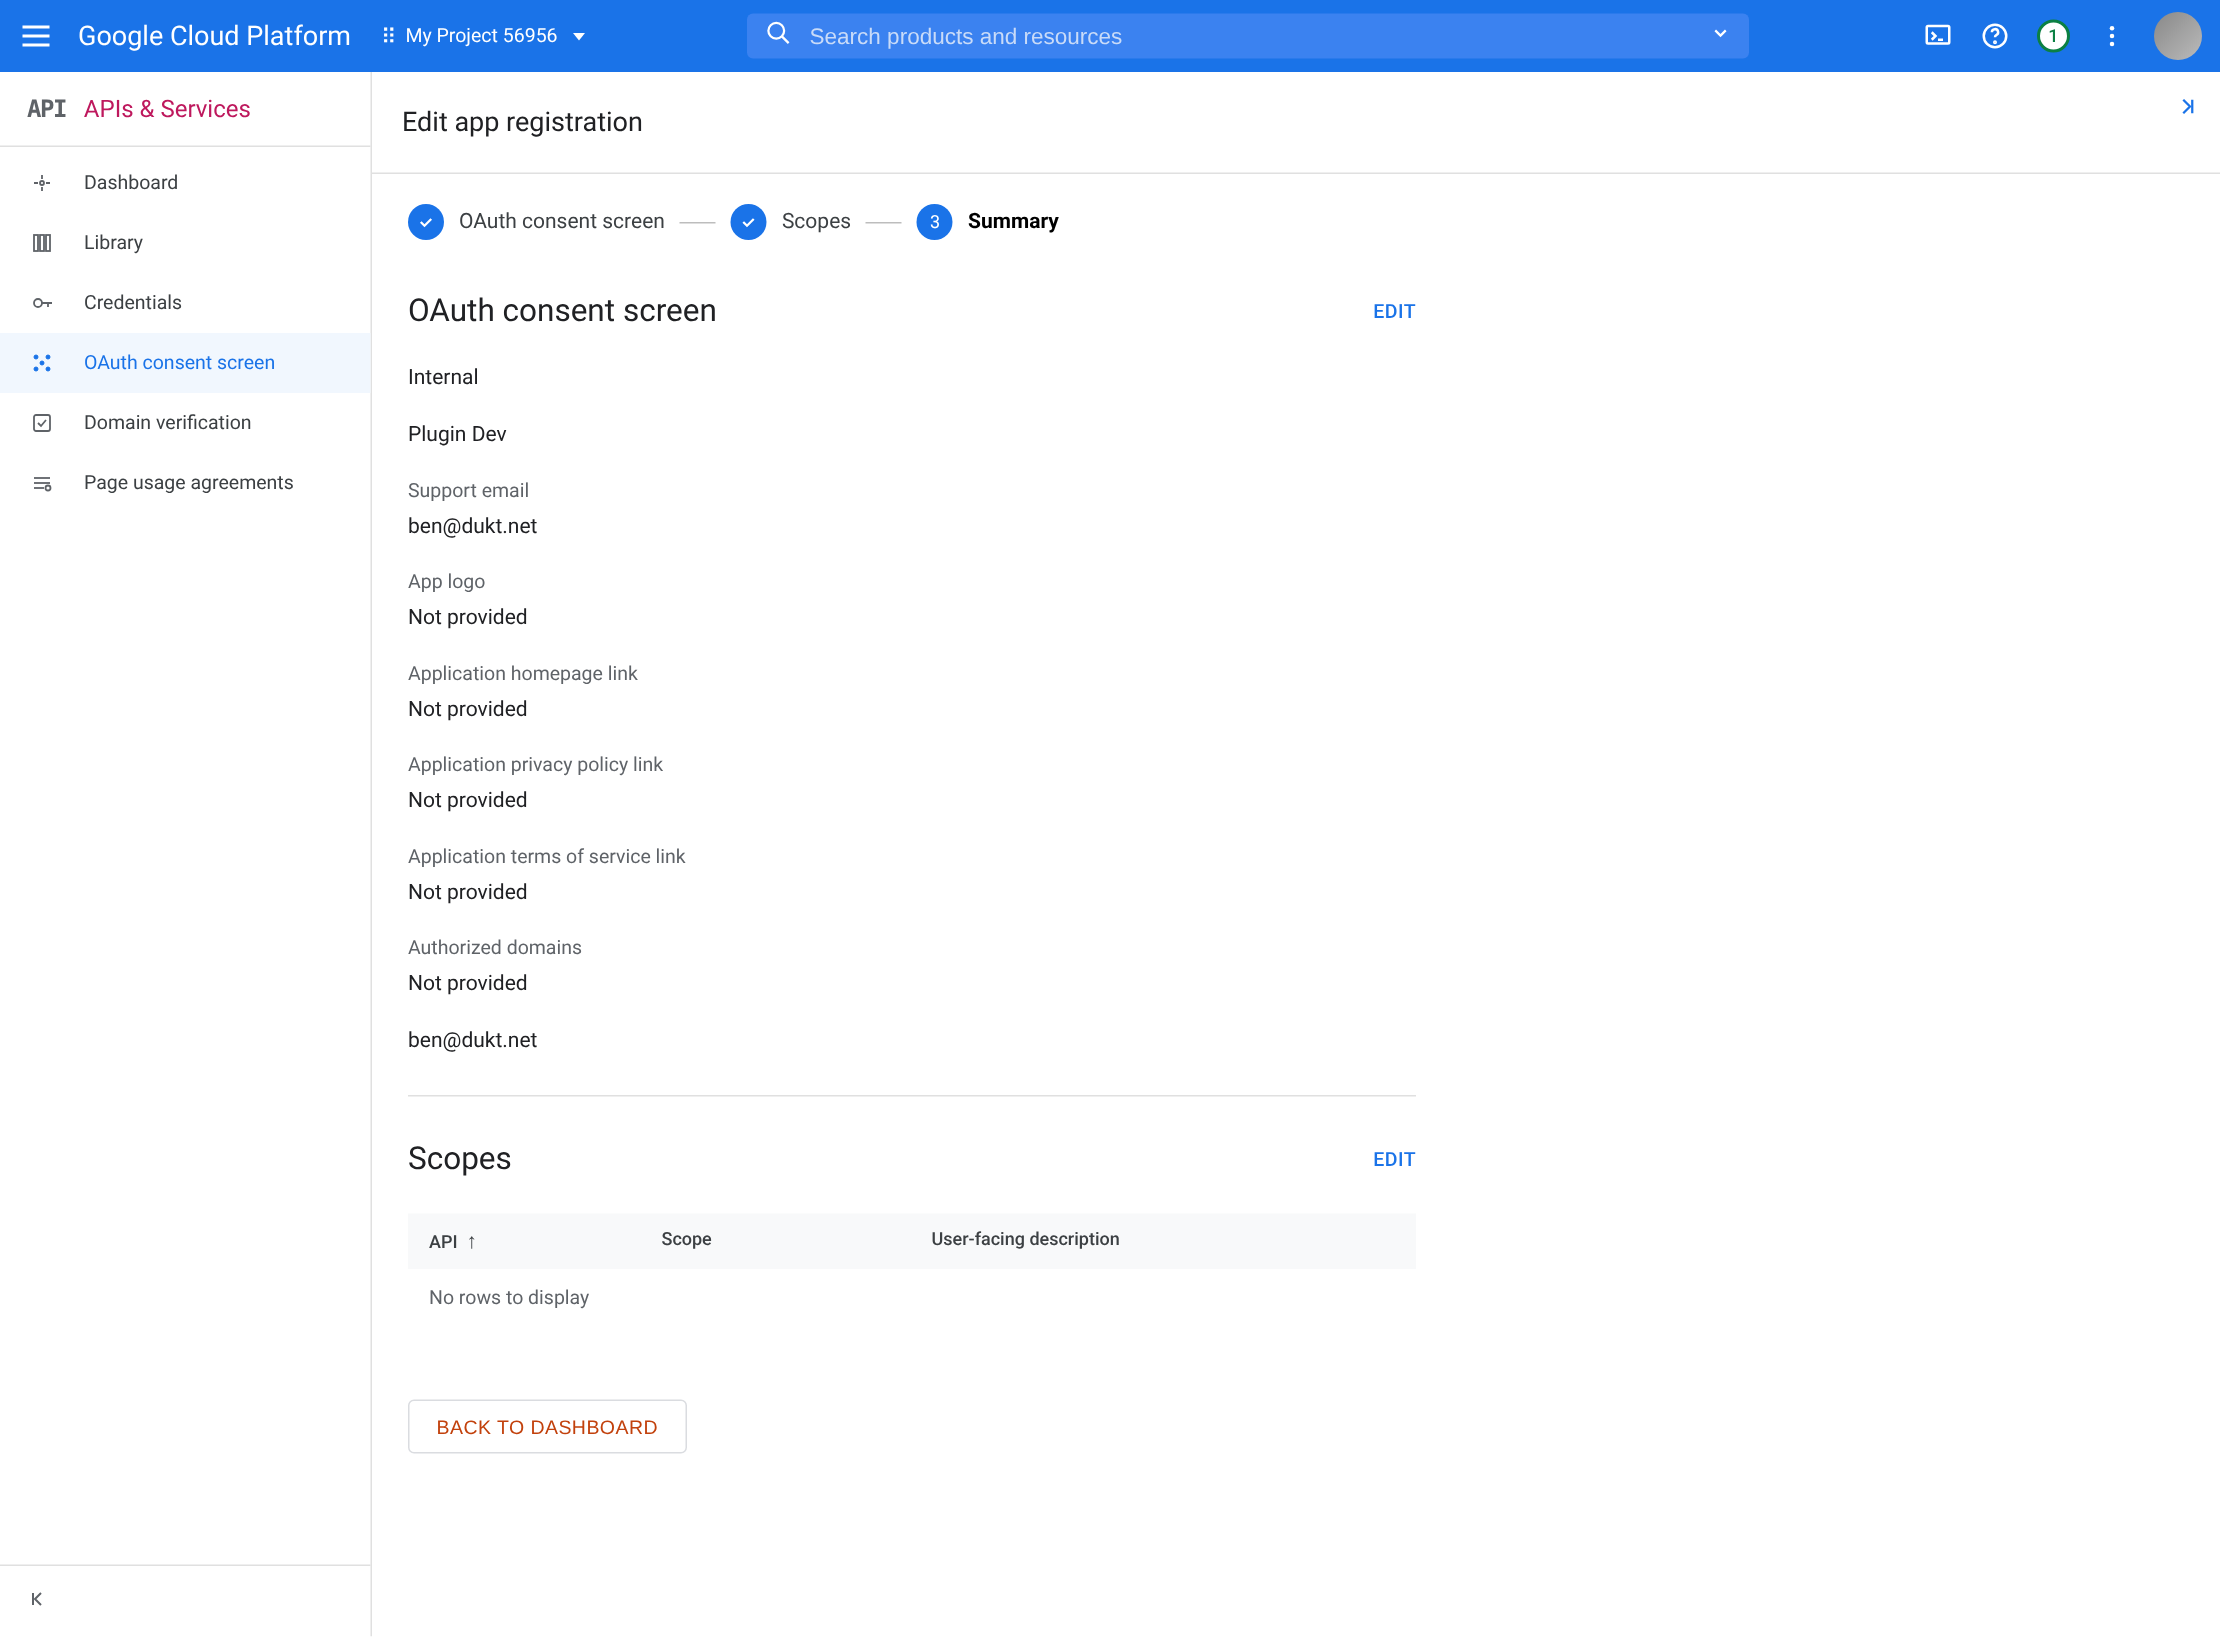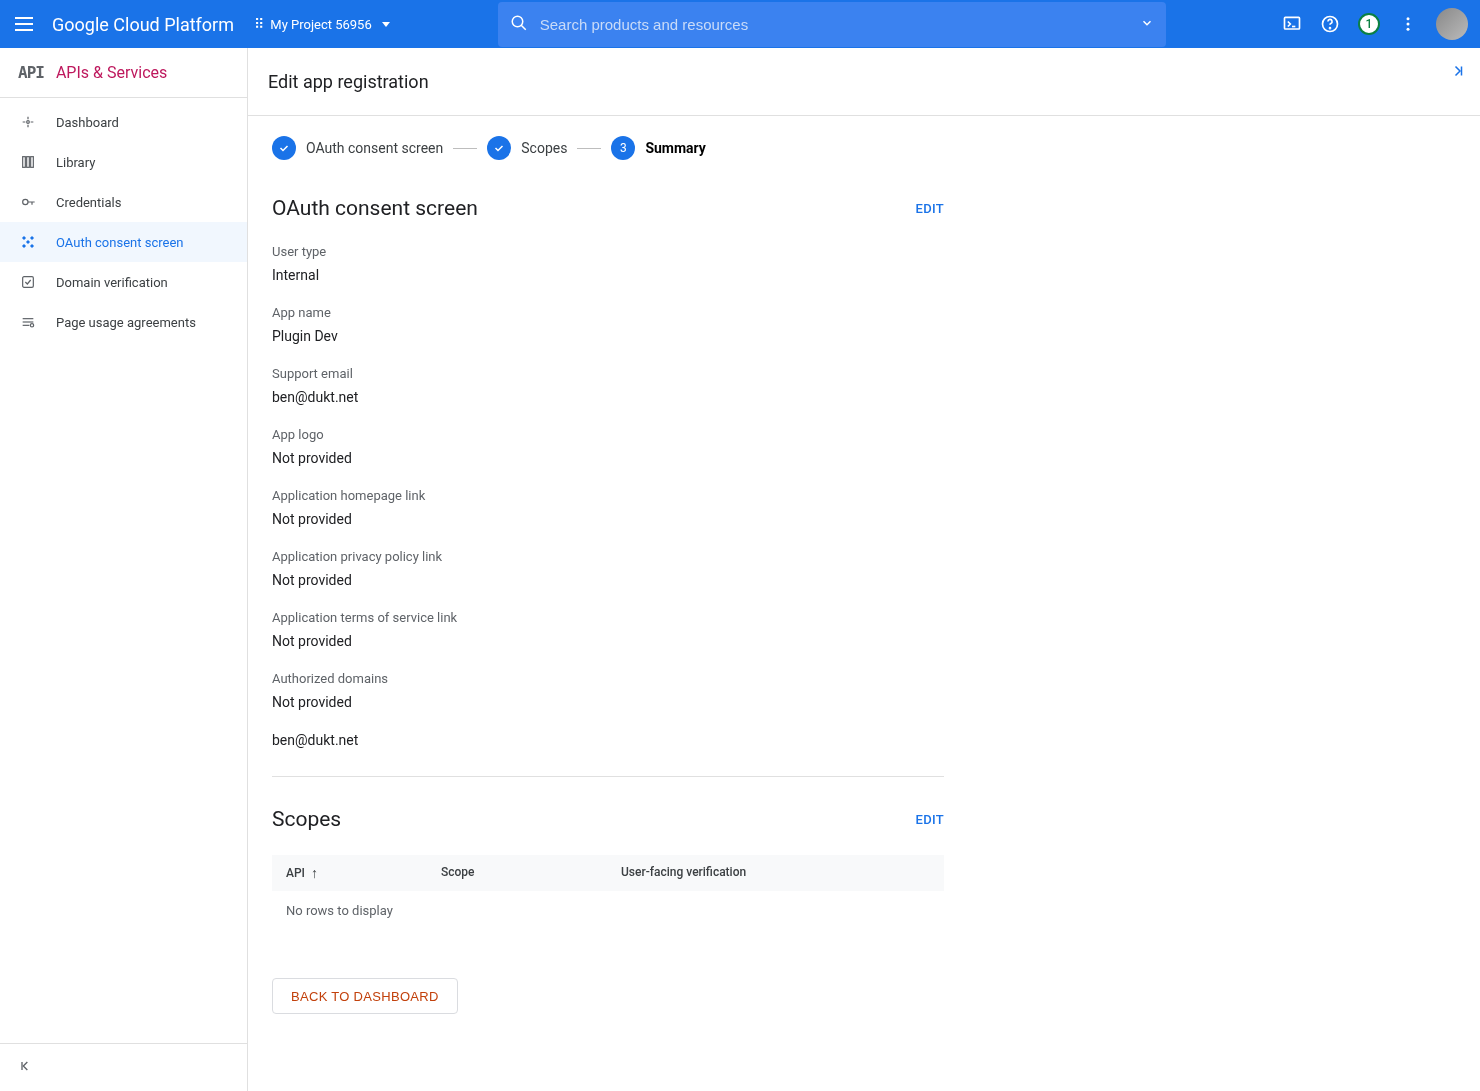--- a/index.html
+++ b/index.html
@@ -22,21 +22,21 @@
     padding: 0 12px;
   }
   .hamburger { width: 24px; height: 24px; display:flex; flex-direction:column; justify-content:center; gap:4px; margin-right:16px; cursor:pointer;}
   .hamburger span { display:block; height:2px; background:#fff; width:18px; margin:0 auto;}
   .gcp-logo { font-size: 18px; font-weight:400; margin-right:12px; white-space:nowrap;}
   .project-selector { display:flex; align-items:center; gap:6px; font-size:13px; cursor:pointer; padding:4px 8px; border-radius:4px;}
   .chev-down { width:0;height:0;border-left:4px solid transparent;border-right:4px solid transparent;border-top:5px solid #fff;margin-left:4px;}
   .search-wrap { flex:0 0 auto; margin-left:100px;}
   .search-box {
     background: #3b82f0;
-    height: 45px;
+    height: 30px;
     width: 668px;
     border-radius: 4px;
     display:flex;
     align-items:center;
     padding: 0 12px;
     gap:12px;
   }
   .search-box input {
     background: transparent;
     border: none;
@@ -289,25 +289,23 @@
         </div>
       </div>
 
       
       <div class="section">
         <div class="section-head">
           <div class="section-title">OAuth consent screen</div>
           <div class="edit-link">EDIT</div>
         </div>
         <div class="field">
-          <div class="field-label">User type</div>
           <div class="field-value">Internal</div>
         </div>
         <div class="field">
-          <div class="field-label">App name</div>
           <div class="field-value">Plugin Dev</div>
         </div>
         <div class="field">
           <div class="field-label">Support email</div>
           <div class="field-value">ben@dukt.net</div>
         </div>
         <div class="field">
           <div class="field-label">App logo</div>
           <div class="field-value">Not provided</div>
         </div>
@@ -340,21 +338,21 @@
           <div class="section-title">Scopes</div>
           <div class="edit-link">EDIT</div>
         </div>
         <div class="table">
           <div class="thead-row">
             <div class="th api">
               <span>API</span>
               <span class="sort-arrow">↑</span>
             </div>
             <div class="th scope">Scope</div>
-            <div class="th">User-facing verification</div>
+            <div class="th">User-facing description</div>
           </div>
           <div class="tbody-row">No rows to display</div>
         </div>
       </div>
 
       <button class="btn-outline">BACK TO DASHBOARD</button>
     </div>
   </div>
 </div>
 

